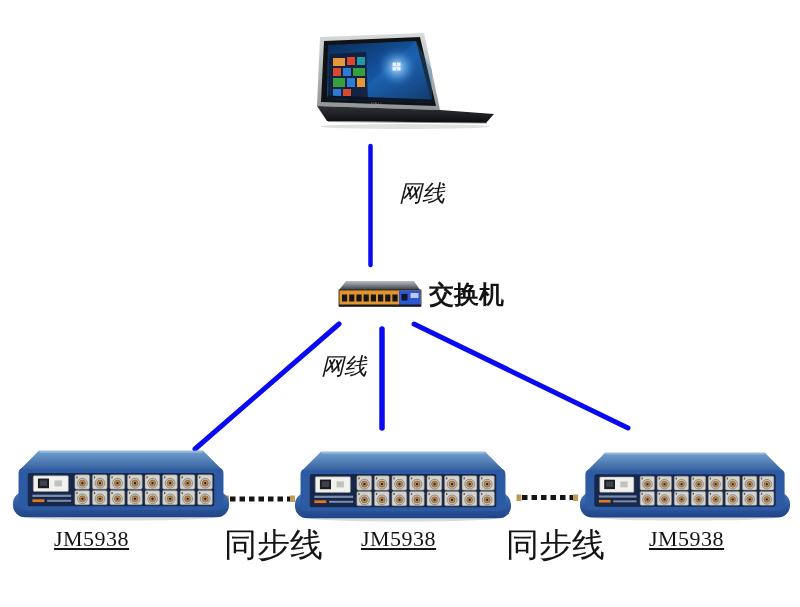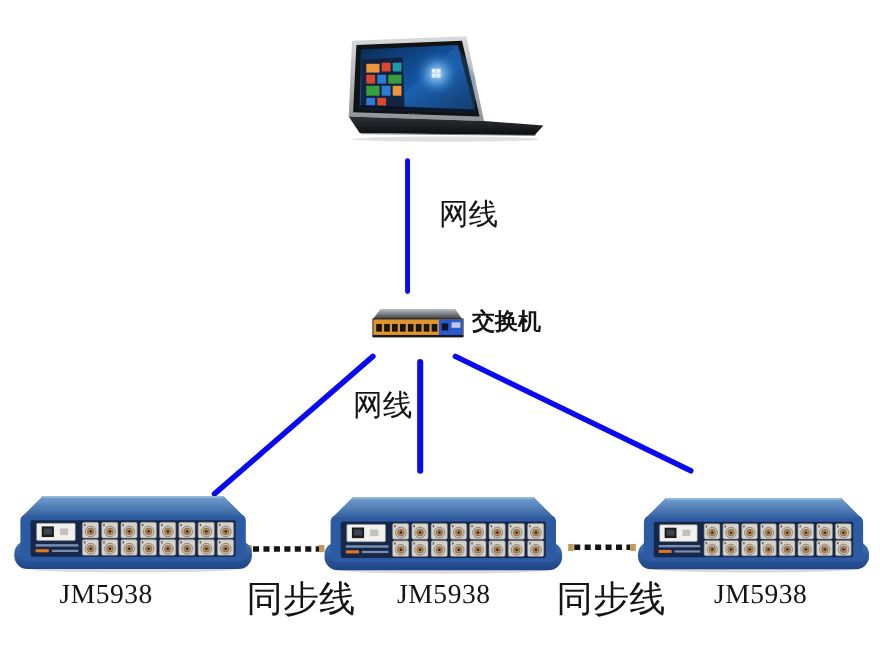--- a/index.html
+++ b/index.html
@@ -2,23 +2,23 @@
 <html><head>
 <meta charset="utf-8">
 <style>
   html,body{margin:0;padding:0;background:#fff;}
   .canvas{
     position:relative;width:800px;height:607px;background:#ffffff;
     overflow:hidden;font-family:"Liberation Sans",sans-serif;
   }
   .scene{position:absolute;left:0;top:0;}
   .lbl{position:absolute;color:#141414;white-space:nowrap;line-height:1;}
-  .lbl-cable{font-family:"Liberation Serif",serif;font-size:27px;}
-  .lbl-switch{font-family:"Liberation Sans",sans-serif;font-weight:700;font-size:21px;}
-  .lbl-model{font-family:"Liberation Serif",serif;font-size:25px;letter-spacing:.5px;}
+  .lbl-cable{font-family:"Liberation Serif",serif;font-size:23px;font-style:italic;}
+  .lbl-switch{font-family:"Liberation Sans",sans-serif;font-weight:700;font-size:25px;}
+  .lbl-model{font-family:"Liberation Serif",serif;font-size:22px;letter-spacing:.5px;text-decoration:underline;}
   .lbl-sync{font-family:"Liberation Serif",serif;font-size:33px;}
 </style>
 </head>
 <body>
 
 <div class="canvas">
 
   <svg class="scene" width="800" height="607" viewBox="0 0 800 607">
     <defs>
       <linearGradient id="screenGrad" x1="0" y1="0" x2="1" y2="1">

